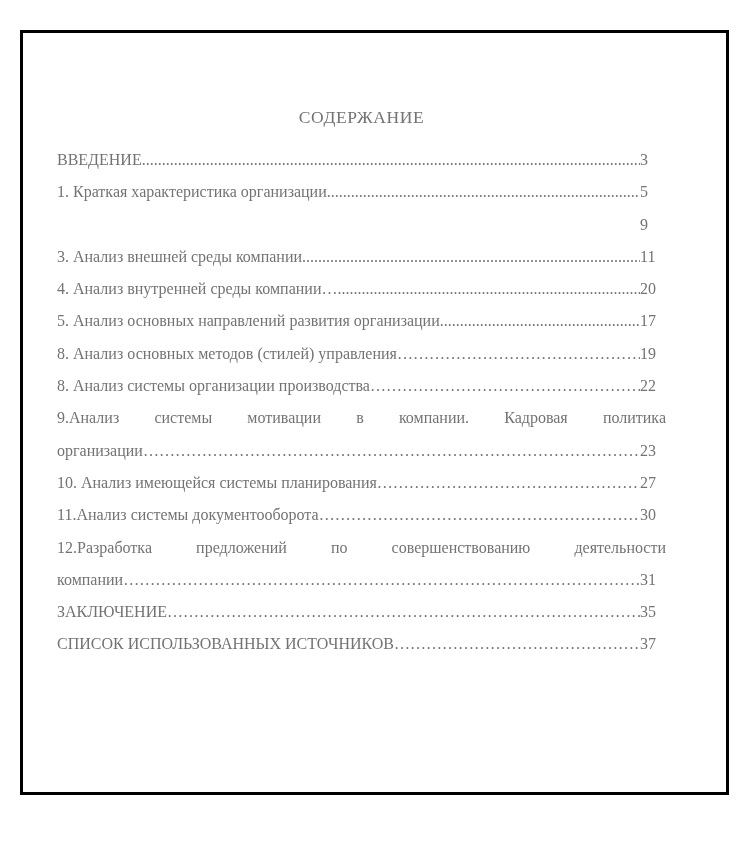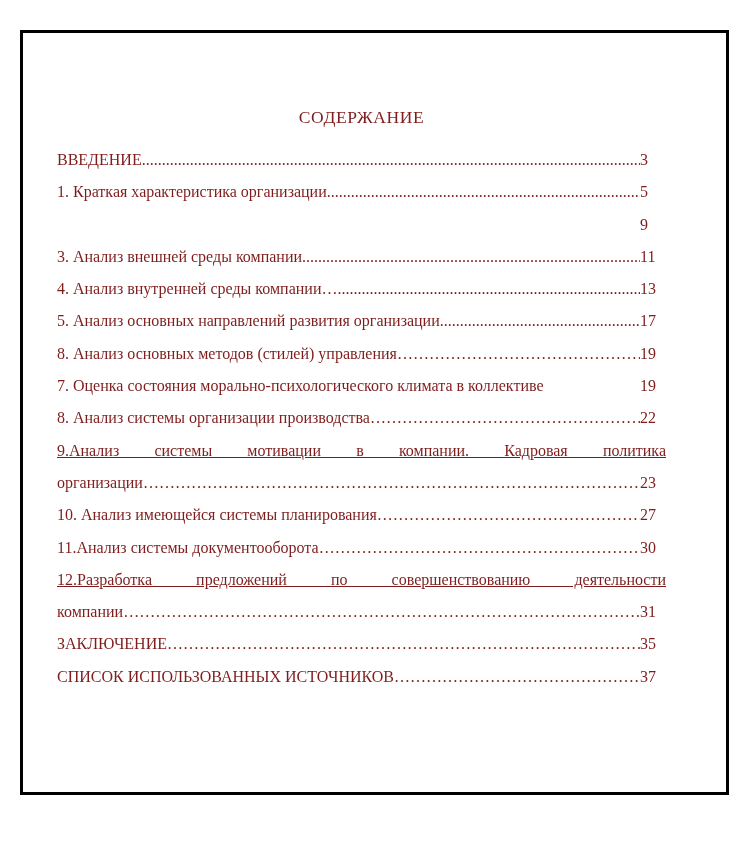--- a/index.html
+++ b/index.html
@@ -22,21 +22,21 @@
     left: 20px;
     top: 30px;
     width: 703px;
     height: 759px;
     border: 3px solid #000000;
     background: #ffffff;
     box-sizing: content-box;
   }
   .content {
     padding: 72px 60px 0 34px;
-    color: #7f1d1d;
+    color: #737373;
     font-size: 16px;
   }
   .doc-title {
     font-size: 17.5px;
     font-weight: normal;
     text-align: center;
     letter-spacing: 0.6px;
     line-height: 24px;
     margin: 0 0 15px 0;
   }
@@ -59,21 +59,20 @@
   .toc-line .num {
     flex: 0 0 26px;
     margin-left: 0;
     text-align: left;
   }
   .toc-line.just {
     display: block;
     text-align: justify;
     text-align-last: justify;
     white-space: normal;
-    text-decoration: underline;
   }
 </style>
 </head>
 <body>
 
 <div class="page">
   <div class="sheet">
     <div class="content">
 
       <h1 class="doc-title">СОДЕРЖАНИЕ</h1>
@@ -97,40 +96,35 @@
 
       <div class="toc-line">
         <span class="t">3. Анализ внешней среды компании</span>
         <span class="leader">........................................................................................................................................................................</span>
         <span class="num">11</span>
       </div>
 
       <div class="toc-line">
         <span class="t">4. Анализ внутренней среды компании…</span>
         <span class="leader">........................................................................................................................................................................</span>
-        <span class="num">13</span>
+        <span class="num">20</span>
       </div>
 
       <div class="toc-line">
         <span class="t">5. Анализ основных направлений развития организации</span>
         <span class="leader">........................................................................................................................................................................</span>
         <span class="num">17</span>
       </div>
 
       <div class="toc-line">
         <span class="t">8. Анализ основных методов (стилей) управления</span>
         <span class="leader">………………………………………………………………………………………………………………………………………</span>
         <span class="num">19</span>
       </div>
 
-      <div class="toc-line">
-        <span class="t">7. Оценка состояния морально-психологического климата в коллективе</span>
-        <span class="leader"></span>
-        <span class="num">19</span>
-      </div>
 
       <div class="toc-line">
         <span class="t">8. Анализ системы организации производства</span>
         <span class="leader">………………………………………………………………………………………………………………………………………</span>
         <span class="num">22</span>
       </div>
 
       <div class="toc-line just">
         <span class="t">9.Анализ системы мотивации в компании. Кадровая политика</span>
       </div>

